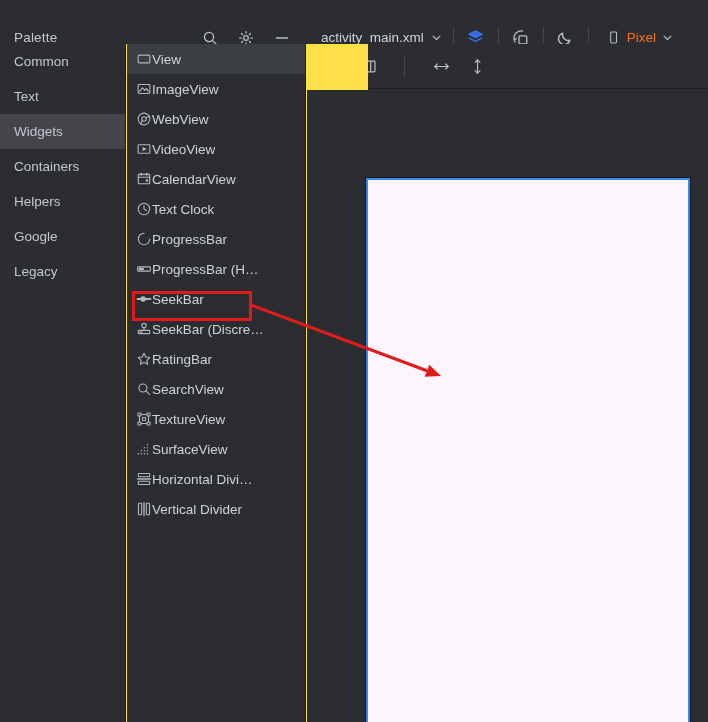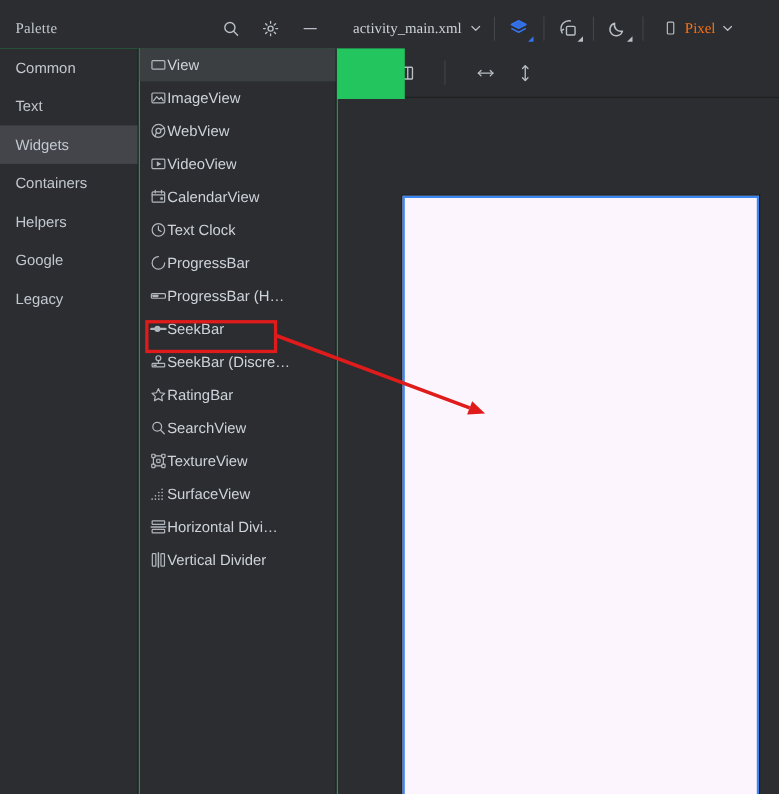--- a/index.html
+++ b/index.html
@@ -6,25 +6,24 @@
   html, body {
     width: 708px; height: 722px;
     background: #2b2d30;
     font-family: "Liberation Sans", "DejaVu Sans", sans-serif;
     overflow: hidden;
   }
   #root { position: relative; width: 708px; height: 722px; }
 
   
   .topbar {
-    position: absolute; top: 4px; left: 0;
+    position: absolute; top: 16px; left: 0;
     width: 584px; height: 44px;
     background: #2b2d30;
     border-bottom: 1px solid #1e1f22;
-    font-family: Liberation Serif, serif;
   }
   .palette-header {
     position: absolute; top: 0; left: 0;
     width: 306px; height: 43px;
     display: flex; align-items: center;
   }
   .palette-title {
     margin-left: 14px;
     font-size: 13.5px;
     color: #c3c8d0;
@@ -83,21 +82,21 @@
     background: #2b2d30;
     border-bottom: 1px solid #1e1f22;
     display: flex; align-items: center;
     padding-left: 14px; gap: 14px;
   }
 
   
   .palette-body {
     position: absolute; top: 44px; left: 0;
     width: 368px; height: 678px;
-    background: #22c55e;
+    background: #fde047;
   }
   .cat-col {
     position: absolute; top: 0; left: 0;
     width: 126px; height: 678px;
     background: #2b2d30;
     border-right: 1px solid #1e1f22;
   }
   .cat-item {
     height: 35px;
     display: flex; align-items: center;

